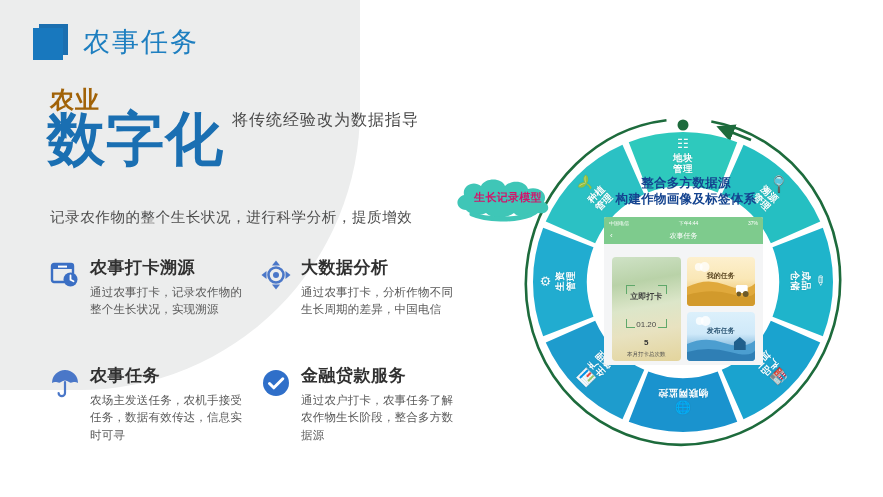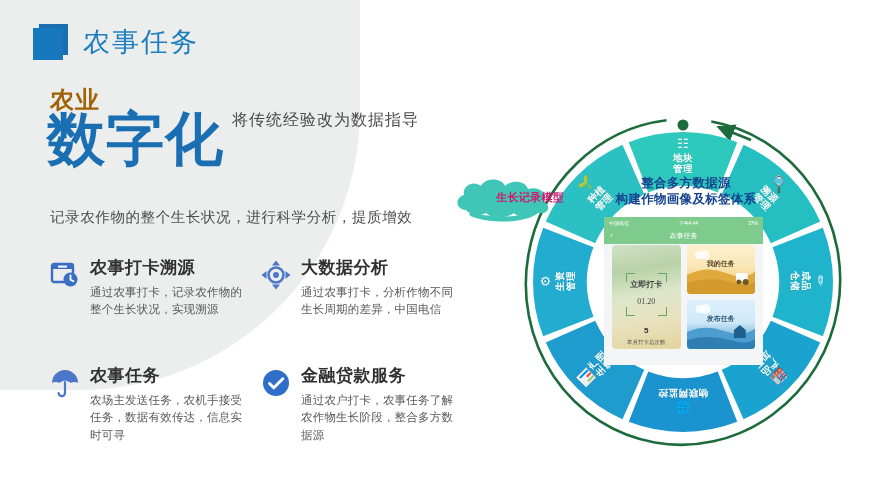--- a/index.html
+++ b/index.html
@@ -50,47 +50,47 @@
 
   
   .phone{position:absolute;left:96px;top:105px;width:159px;height:148px;
     background:#f4f5f6;overflow:hidden;z-index:5;border-radius:2px;}
   .ph-status{height:11px;background:#7ecb8d;display:flex;align-items:center;
     justify-content:space-between;padding:0 5px;font-size:5px;color:#fff;}
   .ph-status span{white-space:nowrap;}
   .ph-bar{height:16px;background:#7ecb8d;display:flex;align-items:center;
     justify-content:center;position:relative;font-size:7px;color:#fff;}
   .ph-back{position:absolute;left:6px;top:3px;font-size:8px;color:#fff;}
-  .ph-body{display:flex;padding:1px 8px;gap:6px;}
+  .ph-body{display:flex;padding:13px 8px;gap:6px;}
   .ph-left{flex:1 1 50%;height:104px;border-radius:4px;position:relative;
     background:linear-gradient(170deg,#cfe2c6 0%,#b9d2a8 25%,#dce6c9 48%,#e8e2c0 70%,#e3d49c 100%);
     display:flex;flex-direction:column;align-items:center;}
   .ph-right{flex:1 1 50%;display:flex;flex-direction:column;gap:6px;}
   .ph-card-y{height:49px;border-radius:4px;position:relative;overflow:hidden;
     background:linear-gradient(180deg,#fdf0ce 0%,#fae7b6 45%,#e8b44a 100%);}
   .ph-card-b{height:49px;border-radius:4px;position:relative;overflow:hidden;
     background:linear-gradient(180deg,#dcf0fb 0%,#cfe9f9 45%,#3f8fc4 100%);}
   .ph-card-label{position:absolute;left:0;right:0;top:14px;text-align:center;
     font-size:7px;color:#5a4520;font-weight:bold;z-index:3;}
   .ph-card-b .ph-card-label{color:#2b5573;}
   .ph-checkin{margin-top:34px;font-size:8px;color:#3d3d3d;font-weight:bold;}
-  .ph-date{margin-top:7px;font-size:8px;color:#4a4a4a;font-family:Liberation Serif, serif;}
+  .ph-date{margin-top:18px;font-size:8px;color:#4a4a4a;}
   .ph-count{position:absolute;bottom:14px;left:0;right:0;text-align:center;
     font-size:8px;font-weight:bold;color:#333;}
   .ph-countlbl{position:absolute;bottom:3px;left:0;right:0;text-align:center;
     font-size:5.5px;color:#4a4a4a;}
   .bracket{position:absolute;width:8px;height:8px;border-color:#5fa86a;}
   .bk-tl{left:14px;top:28px;border-left:1.5px solid #5fa86a;border-top:1.5px solid #5fa86a;}
   .bk-tr{right:14px;top:28px;border-right:1.5px solid #5fa86a;border-top:1.5px solid #5fa86a;}
   .bk-bl{left:14px;top:62px;border-left:1.5px solid #5fa86a;border-bottom:1.5px solid #5fa86a;}
   .bk-br{right:14px;top:62px;border-right:1.5px solid #5fa86a;border-bottom:1.5px solid #5fa86a;}
 
   
   .badge{position:absolute;left:452px;top:176px;z-index:8;width:112px;height:46px;}
-  .badge-txt{position:absolute;left:0;right:0;top:14px;text-align:right;
+  .badge-txt{position:absolute;left:0;right:0;top:14px;text-align:center;
     font-size:11px;font-weight:bold;color:#d2156b;letter-spacing:.3px;}
 </style>
 </head>
 <body>
 
 <div class="gray-blob"></div>
 
 <div class="header">
   <div class="hdr-sq-wrap">
     <div class="hdr-sq-back"></div>

